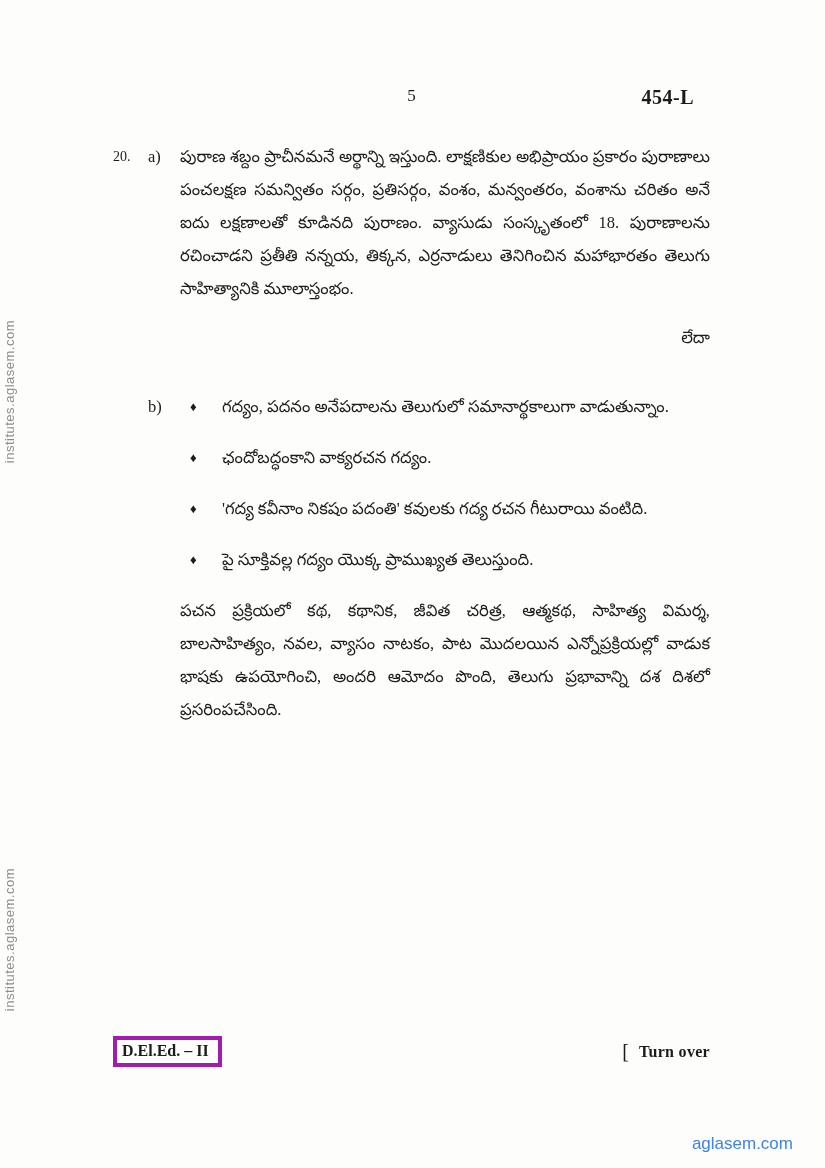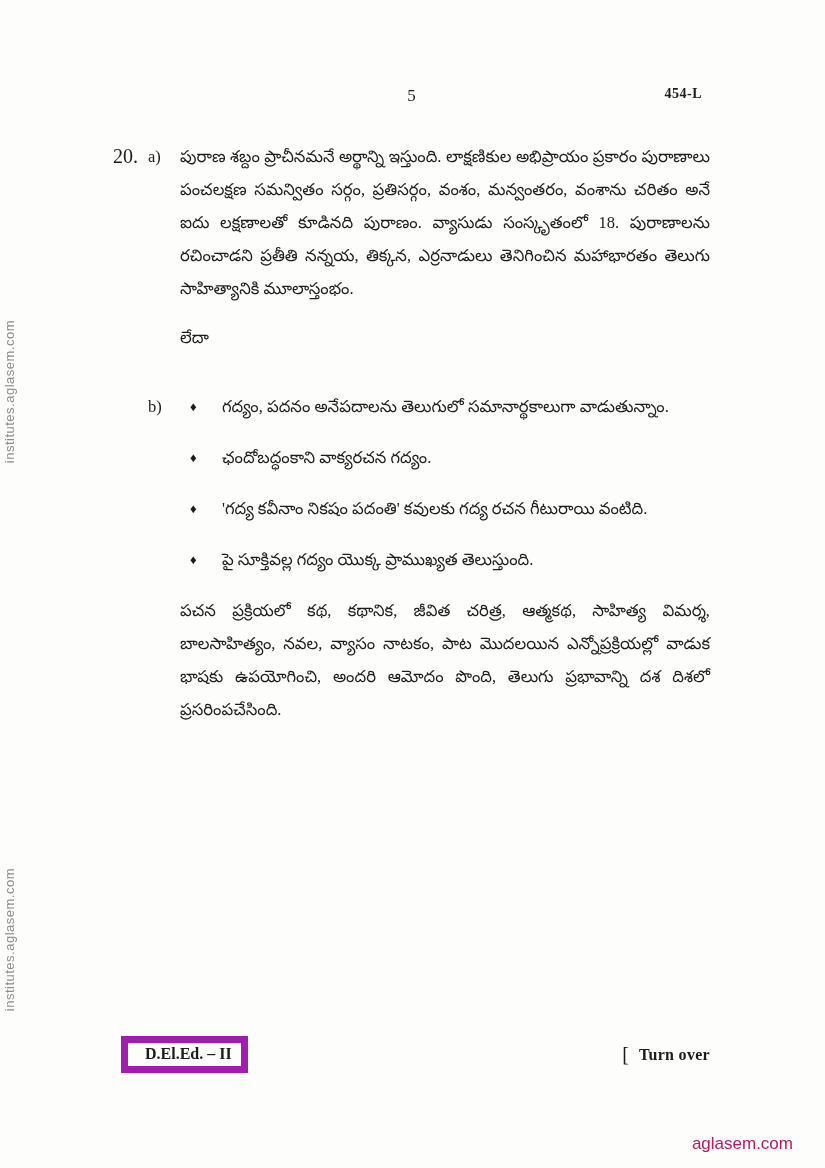--- a/index.html
+++ b/index.html
@@ -28,49 +28,49 @@
     height: 24px;
   }
   .page-num {
     position: absolute;
     left: 0; right: 0;
     text-align: center;
     font-size: 17px;
   }
   .paper-code {
     position: absolute;
-    right: 8px;
+    right: 16px;
     font-weight: bold;
-    font-size: 14px;
+    font-size: 20px;
     letter-spacing: .5px;
   }
   .para {
     font-size: 16.5px;
     line-height: 33px;
     text-align: justify;
     margin-bottom: 16px;
   }
   .q-row {
     display: flex;
     align-items: flex-start;
     margin-top: 22px;
   }
   .q-num {
     flex: 0 0 35px;
-    font-size: 20px;
+    font-size: 14px;
     line-height: 33px;
   }
   .q-part {
     flex: 0 0 32px;
     font-size: 16.5px;
     line-height: 33px;
   }
   .q-body { flex: 1; min-width: 0; }
   .or-sep {
-    text-align: left;
+    text-align: right;
     font-size: 16.5px;
     line-height: 33px;
     margin: 10px 0 14px 0;
   }
   .bullet-row {
     display: flex;
     align-items: flex-start;
     margin: 0 0 18px 10px;
   }
   .bullet-marker {
@@ -89,26 +89,25 @@
   .footer-row {
     position: absolute;
     left: 113px;
     right: 115px;
     top: 1036px;
     display: flex;
     justify-content: space-between;
     align-items: center;
   }
   .course-box {
-    border: 7px solid #a21caf;
-    padding: 2px 9px 3px 17px;
+    border: 4px solid #a21caf;
+    padding: 2px 9px 3px 5px;
     font-weight: bold;
     font-size: 16px;
     font-family: "Liberation Serif", serif;
-    margin-left: 8px;
   }
   .turnover {
     font-size: 16px;
     display: flex;
     align-items: center;
     gap: 10px;
   }
   .turnover .bracket { font-size: 20px; font-weight: normal; }
   .turnover .label { font-weight: bold; letter-spacing: .3px; }
   .wm-left {
@@ -122,21 +121,21 @@
     letter-spacing: .5px;
   }
   .wm-left-1 { top: 320px; }
   .wm-left-2 { top: 868px; }
   .wm-br {
     position: absolute;
     right: 32px;
     bottom: 14px;
     font-family: "Liberation Sans", sans-serif;
     font-size: 17px;
-    color: #be185d;
+    color: #3b82f6;
   }
 </style>
 </head>
 <body>
 
 <div class="page">
 
   <span class="wm-left wm-left-1">institutes.aglasem.com</span>
   <span class="wm-left wm-left-2">institutes.aglasem.com</span>
 

